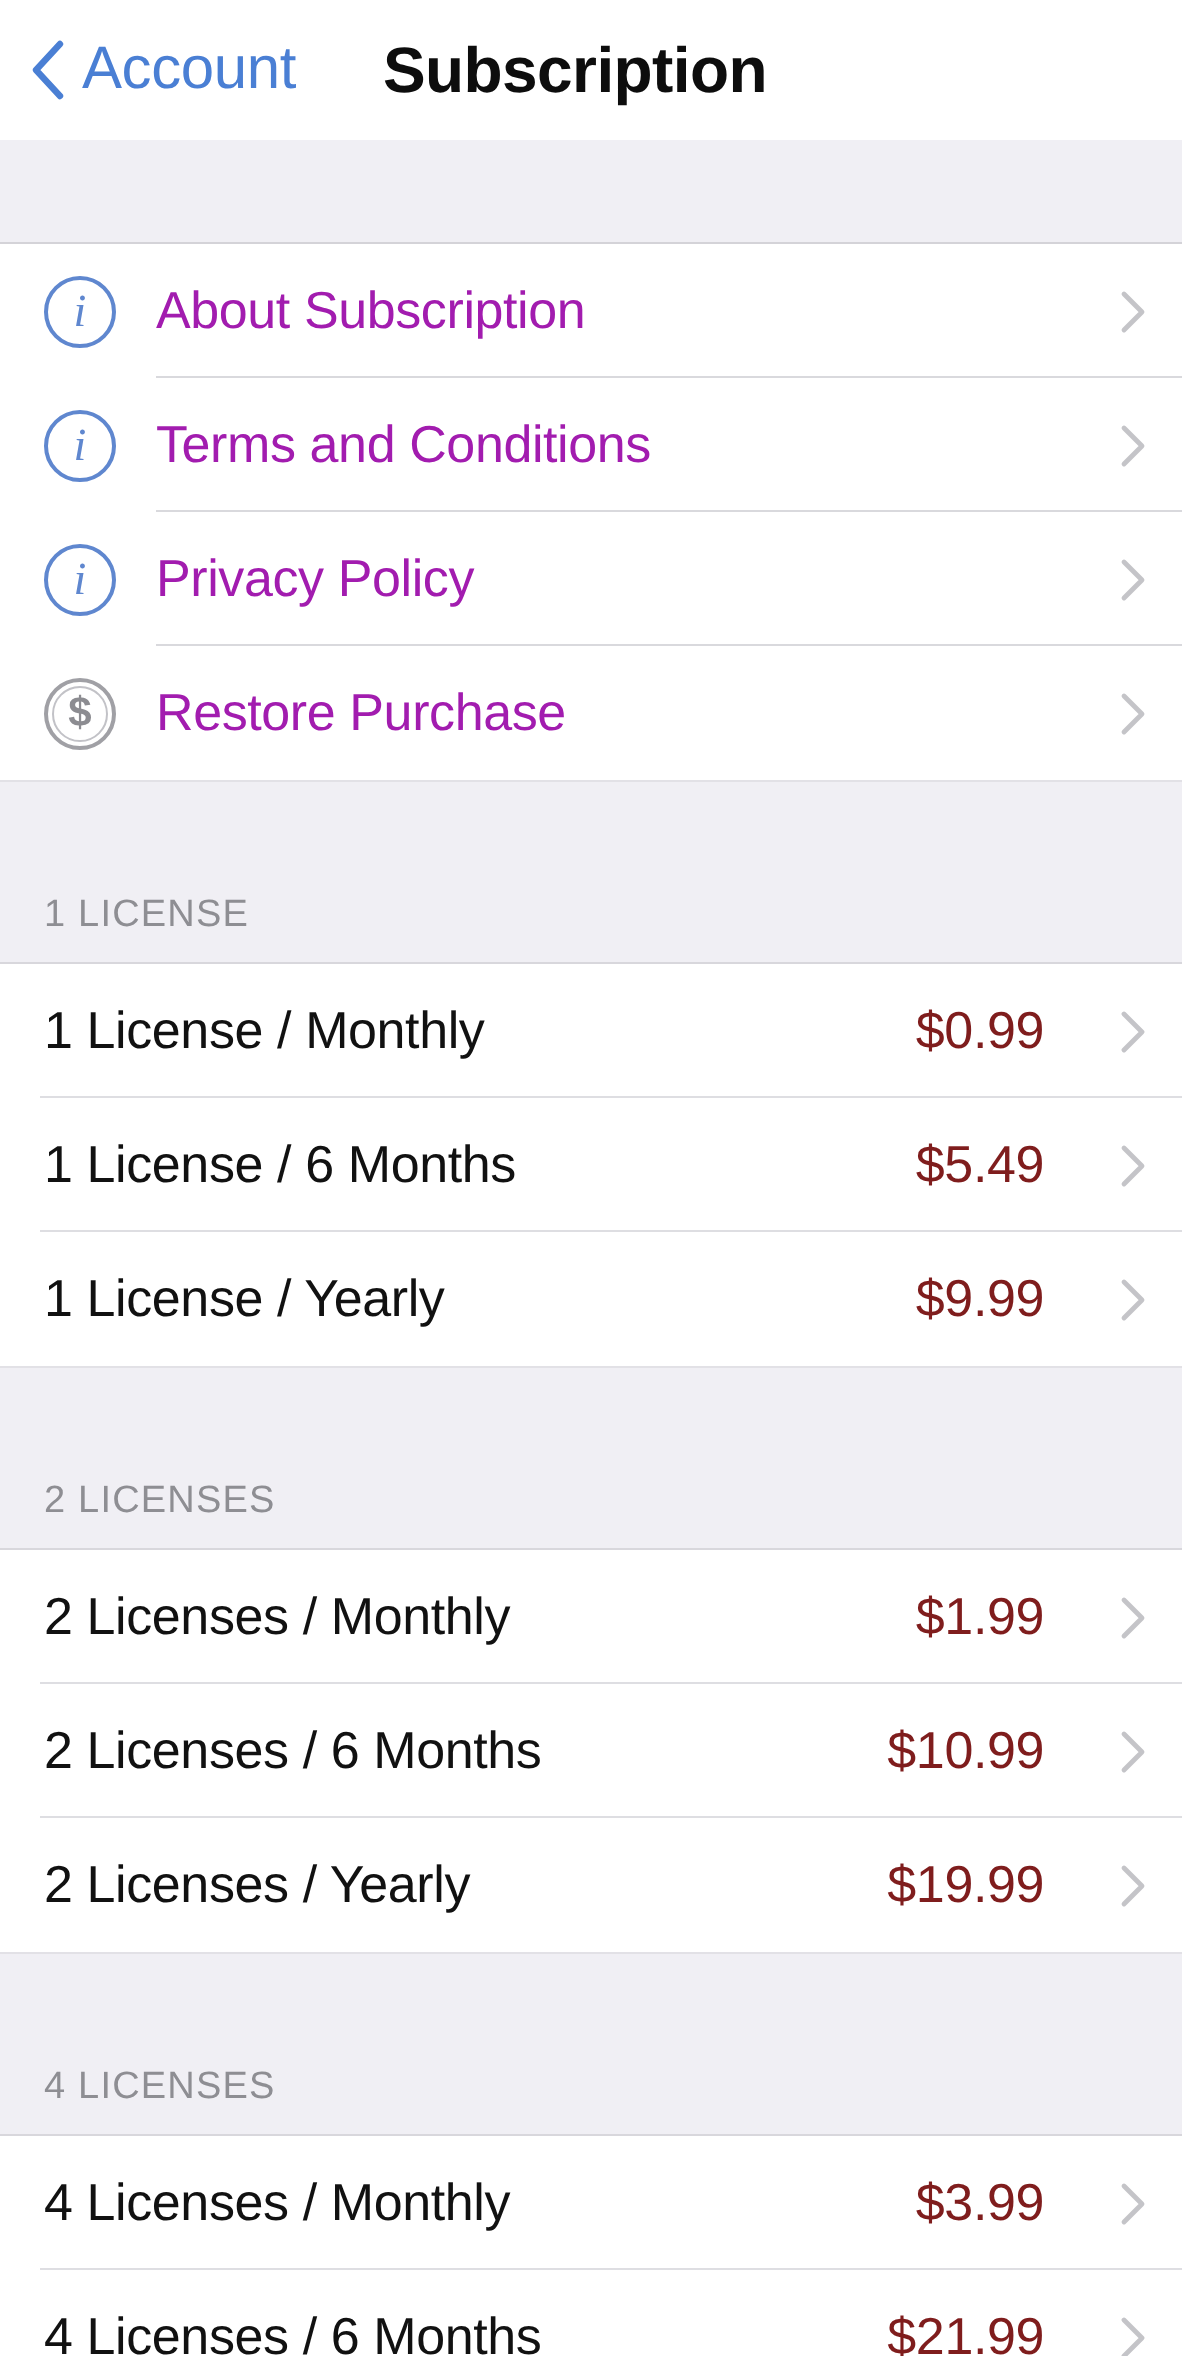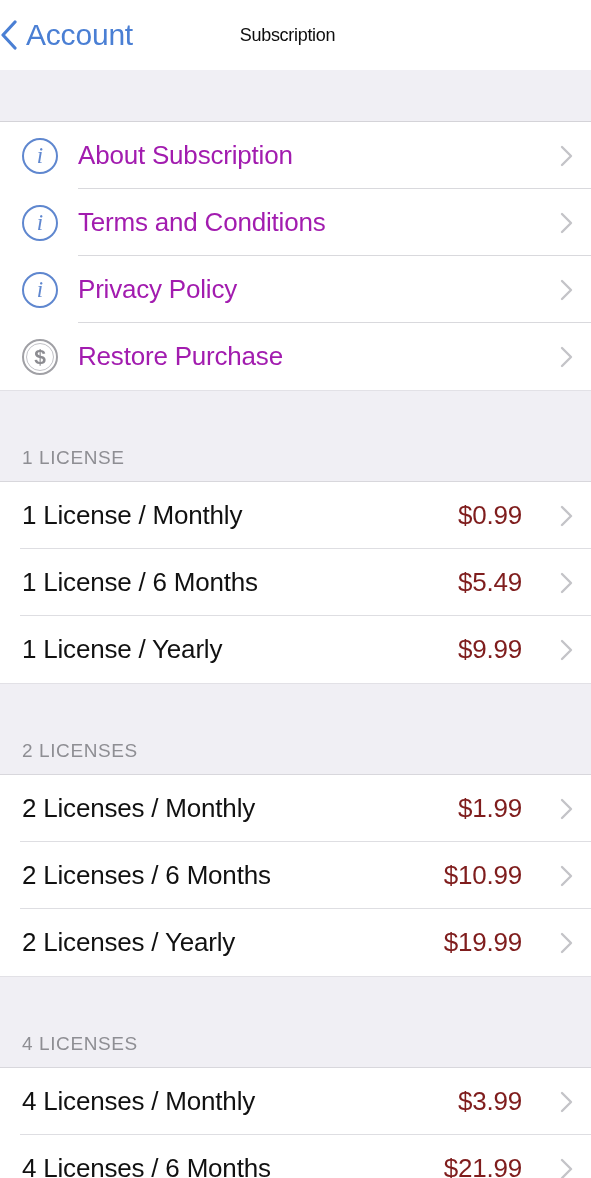--- a/index.html
+++ b/index.html
@@ -18,41 +18,41 @@
     height: 70px;
     background: #ffffff;
     position: relative;
     display: flex;
     align-items: center;
   }
   .back-button {
     display: flex;
     align-items: center;
     gap: 9px;
-    padding-left: 0;
+    padding-left: 15px;
     cursor: pointer;
     background: none;
     border: none;
   }
   .back-chevron {
     width: 17px; height: 30px;
     display: block;
   }
   .back-label {
     font-size: 30px;
     color: #4a7fd4;
     letter-spacing: -0.2px;
     white-space: nowrap;
   }
   .nav-title {
     position: absolute;
     left: 0; right: 16px;
     text-align: center;
-    font-size: 18px;
-    font-weight: normal;
+    font-size: 32px;
+    font-weight: bold;
     color: #0d0d0d;
     letter-spacing: -0.3px;
     pointer-events: none;
   }
 
   
   .gap-band {
     height: 52px;
     background: #f0eff4;
     border-bottom: 1px solid #d4d3d8;

